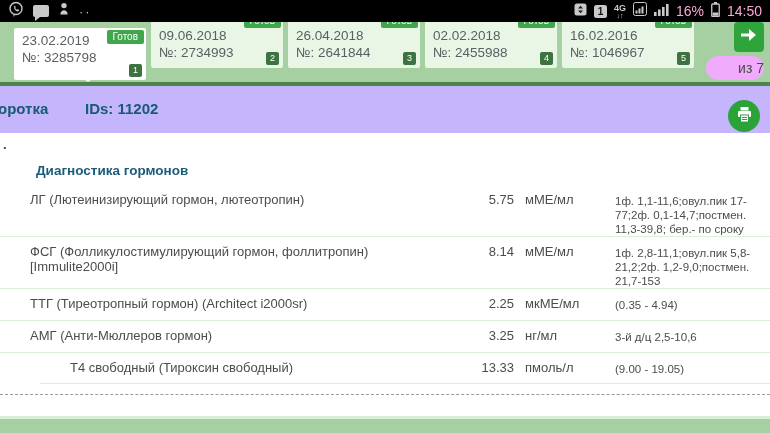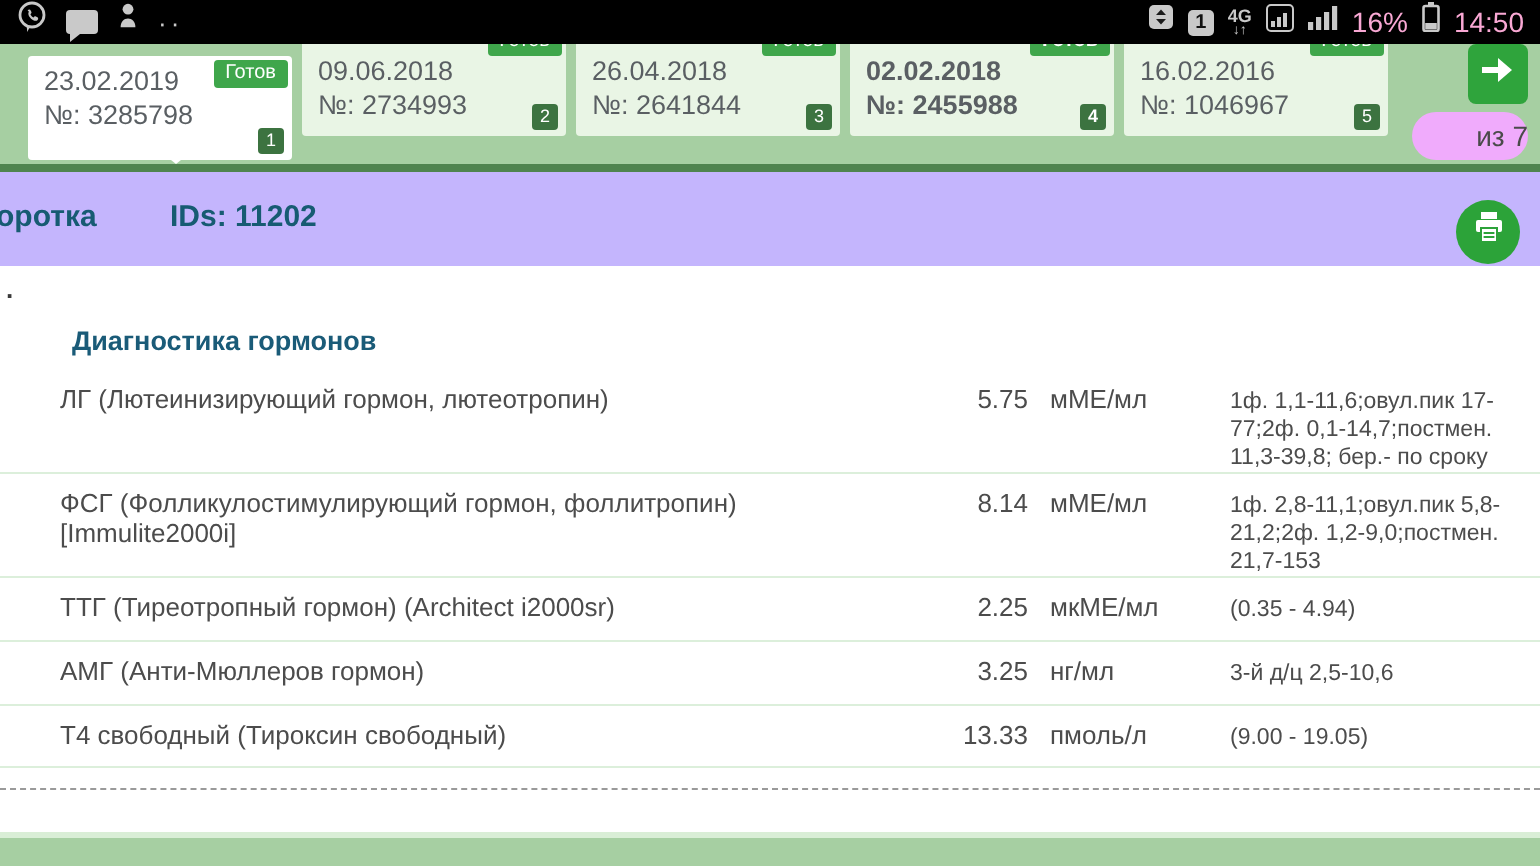--- a/index.html
+++ b/index.html
@@ -58,21 +58,21 @@
   .dotcol { position:absolute; left:3px; top:137px; color:#3a3a3a; font-weight:bold; font-size:13px; }
   .c-res { text-align:right; padding-right:6px; }
   .c-unit { padding-left:5px; }
   .c-ref { padding-right:4px; }
   .section-title { position:absolute; top:163px; left:36px; color:#1a5b78; font-size:13.5px; font-weight:bold; }
   .tbody { position:absolute; top:185px; left:0; width:770px; }
   .trow { border-bottom:1px solid #dcefdb; color:#4c4c4c; font-size:13px; align-items:start; }
   .trow > div { padding-top:7px; }
   .trow .c-ind { padding-left:30px; }
   .trow .c-ref { font-size:11.5px; line-height:14px; padding-top:9px; }
-  .h52{min-height:52px;} .h43{min-height:43px;} .h32{min-height:32px;} .h31{min-height:31px;}
+  .h52{min-height:52px;} .h43{min-height:43px;} .h32{min-height:32px;} .h31{min-height:31px;margin-left:40px;}
 
   .dashline { position:absolute; top:394px; left:0; width:770px; border-top:1px dashed #9a9a9a; }
   .bottom-light { position:absolute; bottom:14px; left:0; width:770px; height:3px; background:#d9eed6; }
   .bottom-green { position:absolute; bottom:0; left:0; width:770px; height:14px; background:#a6cfa2; }
 </style>
 </head>
 <body>
 
 <div class="screen">
 
@@ -151,21 +151,21 @@
       <span class="idx">2</span>
     </div>
 
     <div class="card" style="left:288px; top:-10px;">
       <div class="card-date">26.04.2018</div>
       <div class="card-num">№: 2641844</div>
       <span class="badge">Готов</span>
       <span class="idx">3</span>
     </div>
 
-    <div class="card" style="left:425px; top:-10px;font-weight:bold;">
+    <div class="card" style="left:425px; top:-10px;">
       <div class="card-date">02.02.2018</div>
       <div class="card-num">№: 2455988</div>
       <span class="badge">Готов</span>
       <span class="idx">4</span>
     </div>
 
     <div class="card" style="left:562px; top:-10px;">
       <div class="card-date">16.02.2016</div>
       <div class="card-num">№: 1046967</div>
       <span class="badge">Готов</span>

